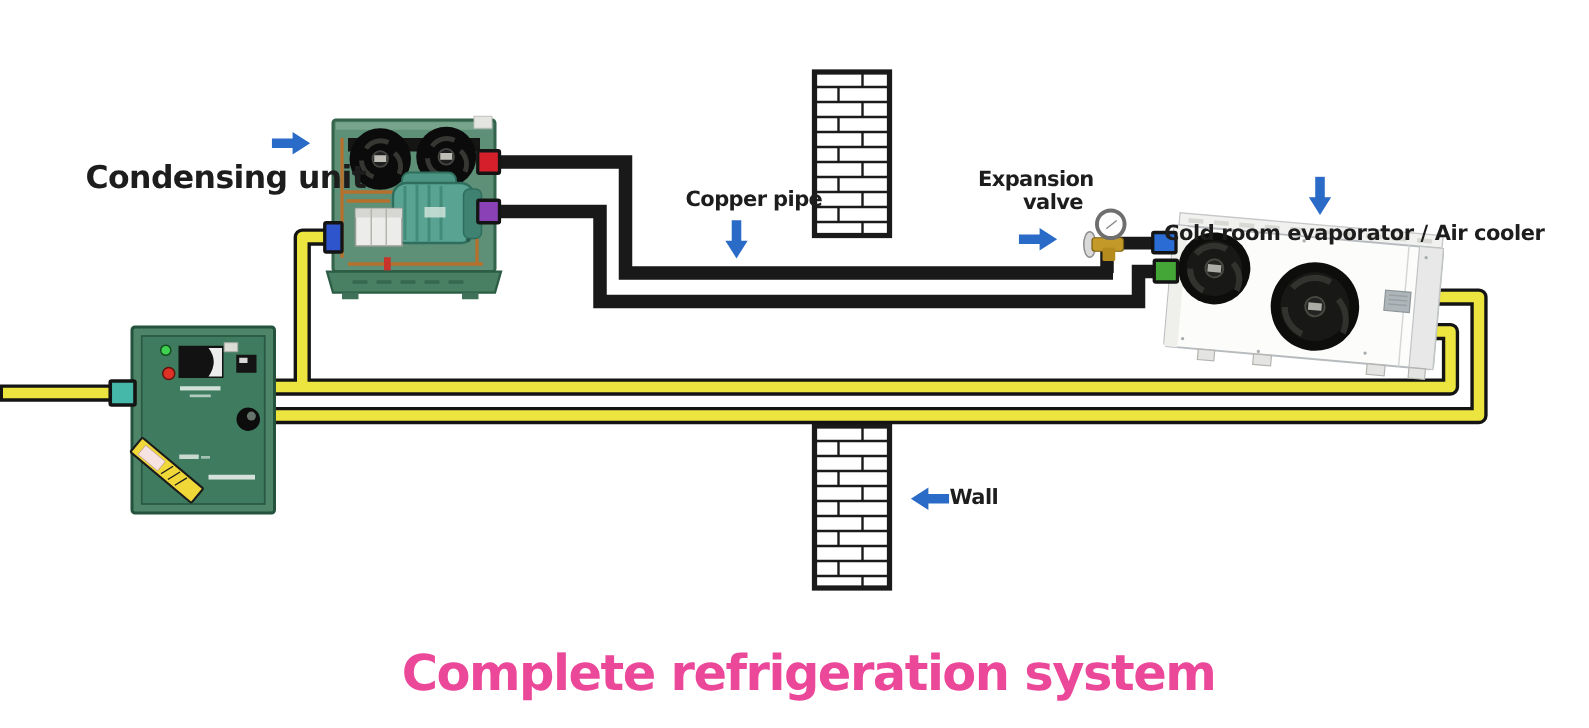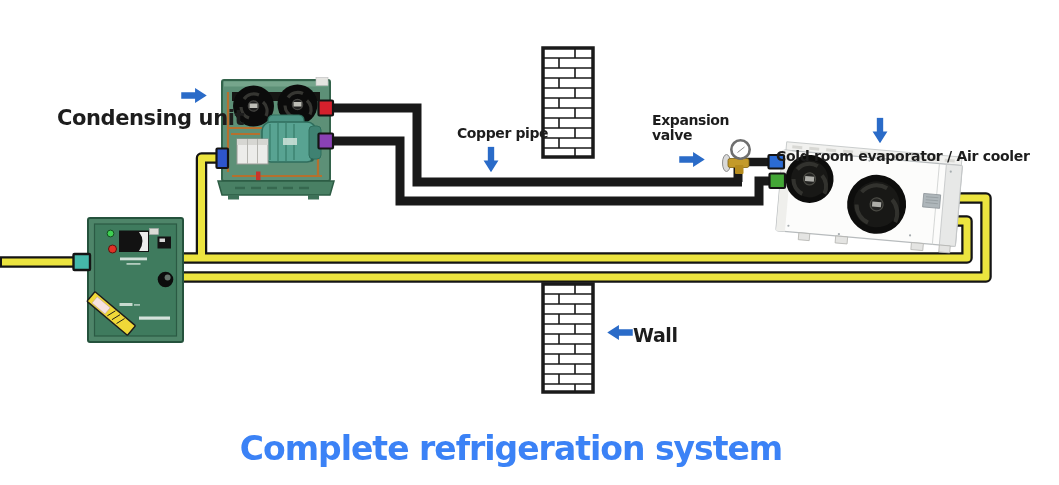--- a/index.html
+++ b/index.html
@@ -8,24 +8,24 @@
     overflow:hidden;font-family:"Liberation Sans",sans-serif;
   }
   #art{position:absolute;left:0;top:0;}
   .lbl{
     position:absolute;font-weight:800;color:#1d1d1d;
     font-family:"DejaVu Sans","Liberation Sans",sans-serif;
     white-space:nowrap;letter-spacing:-0.4px;
   }
   .lbl.big{font-size:21px;}
   .lbl.small{font-size:14px;}
-  .lbl.center{text-align:left;white-space:pre-line;line-height:1.05;}
+  .lbl.center{text-align:right;white-space:pre-line;line-height:1.05;}
   #title{
-    position:absolute;left:511px;top:429px;transform:translateX(-50%);
-    font-size:33px;font-weight:800;letter-spacing:-1px;color:#3b82f6;
+    position:absolute;left:539px;top:429px;transform:translateX(-50%);
+    font-size:33px;font-weight:800;letter-spacing:-1px;color:#ec4899;
     font-family:"DejaVu Sans","Liberation Sans",sans-serif;white-space:nowrap;
   }
   .arrow{position:absolute;width:26px;height:17px;}
   .arrow svg{display:block;width:100%;height:100%;}
   .rot90{transform:rotate(90deg);}
   .rot180{transform:rotate(180deg);}
 </style>
 </head>
 <body>
 
@@ -177,21 +177,21 @@
     <circle cx="740.5" cy="149.5" r="9.2" fill="#fdfdfd" stroke="#6e6e6e" stroke-width="2.6"></circle>
     <path d="M737.5 152.5L744.5 147" stroke="#8a8a8a" stroke-width="1" fill="none"></path>
   </g>
 </svg>
 
 <div class="lbl big" style="left:57px;top:106px;">Condensing unit</div>
 <div class="lbl small" style="left:457px;top:125px;">Copper pipe</div>
 <div class="lbl small center" style="left:652px;top:113px;width:70px;">Expansion
 valve</div>
 <div class="lbl small" style="left:776px;top:100px;letter-spacing:-0.3px;margin-top:48px;">Cold room evaporator / Air cooler</div>
-<div class="lbl" style="left:633px;top:324px;font-size:19px;">Wall</div>
+<div class="lbl" style="left:633px;top:324px;font-size:14px;">Wall</div>
 <div id="title">Complete refrigeration system</div>
 
 <div class="arrow" style="left:181px;top:87px;">
   <svg viewBox="0 0 24 16">
         <path d="M0 5H13V1L24 8L13 15V11H0Z" fill="#2a6bc8"></path>
       </svg>
 </div>
 <div class="arrow rot90" style="left:478px;top:151px;">
   <svg viewBox="0 0 24 16">
         <path d="M0 5H13V1L24 8L13 15V11H0Z" fill="#2a6bc8"></path>

